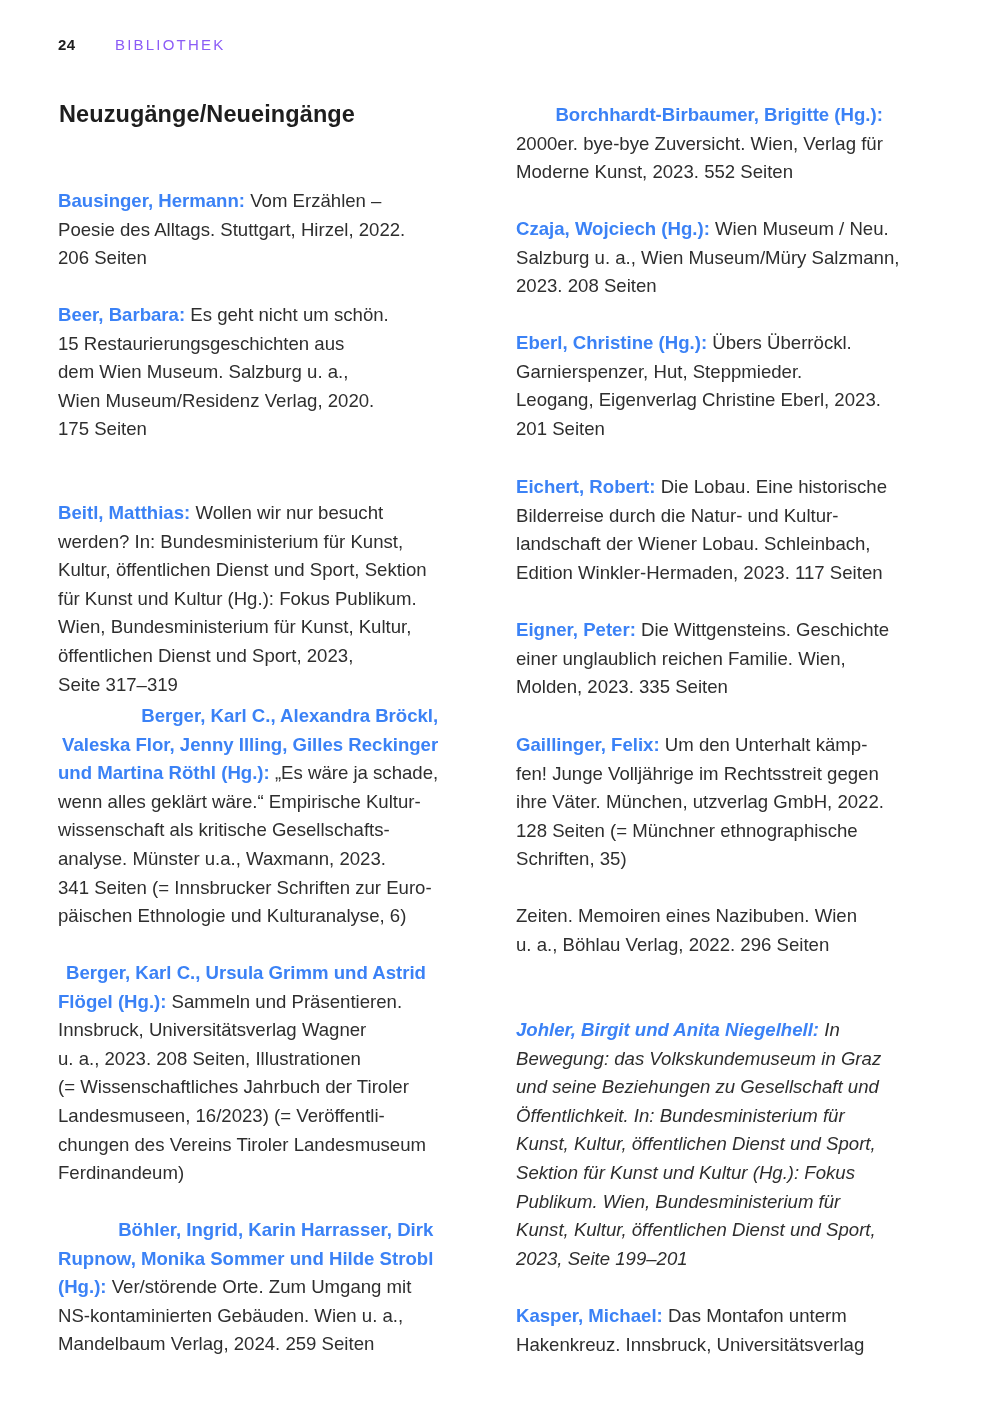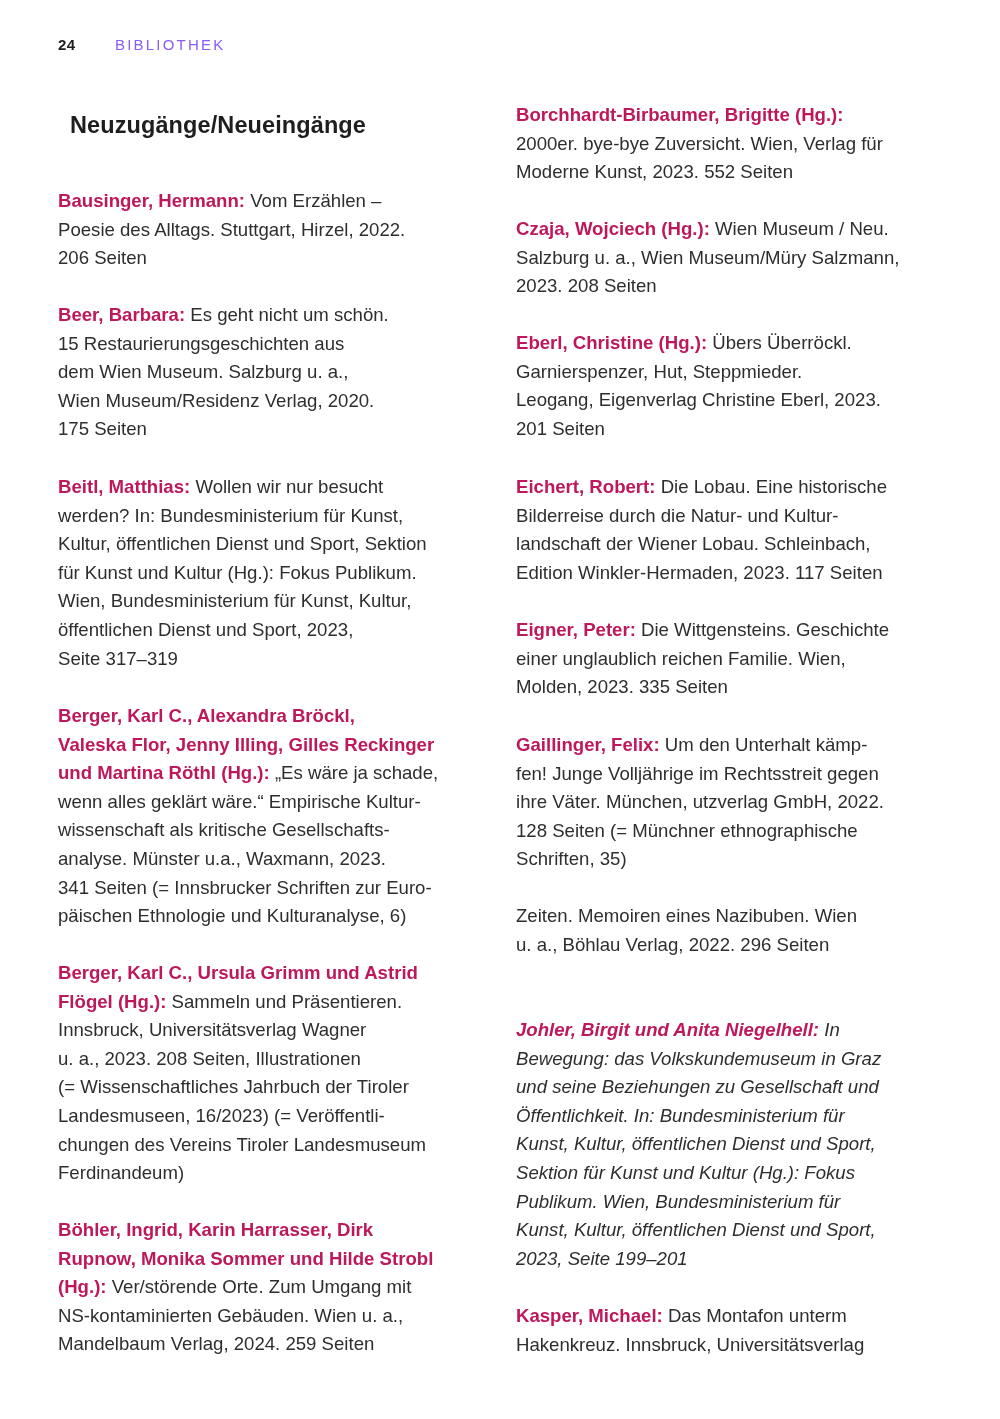--- a/index.html
+++ b/index.html
@@ -31,38 +31,39 @@
       letter-spacing: 0.5px;
     }
     .section-label {
       letter-spacing: 2.2px;
       color: #8b5cf6;
     }
     .page-title {
       position: absolute;
       left: 58px;
       top: 98px;
-      margin: 12px;
+      margin: 1px;
       font-size: 23.5px;
       font-weight: bold;
       color: #1e1e1e;
       line-height: 30px;
       letter-spacing: 0.1px;
     }
     .entry {
       position: absolute;
       margin: 0;
       font-size: 18.6px;
       line-height: 28.6px;
       color: #2e2e2e;
       white-space: nowrap;
     }
     .entry .author {
       font-weight: bold;
-      color: #be185d;
+      color: #3b82f6;
+      text-align: right;
     }
     .entry .line { display: block; }
   </style>
 </head>
 <body>
 
 <div class="running-head">
   <span class="page-number">24</span>
   <span class="section-label">BIBLIOTHEK</span>
 </div>
@@ -76,21 +77,21 @@
 </p>
 
 <p class="entry" style="left:58px; top:301px;">
   <span class="line"><span class="author">Beer, Barbara:</span><span> Es geht nicht um schön.</span></span>
   <span class="line">15 Restaurierungsgeschichten aus</span>
   <span class="line">dem Wien Museum. Salzburg u. a.,</span>
   <span class="line">Wien Museum/Residenz Verlag, 2020.</span>
   <span class="line">175 Seiten</span>
 </p>
 
-<p class="entry" style="left:58px; top:473px;">
+<p class="entry" style="left:58px; top:499px;">
   <span class="line"><span class="author">Beitl, Matthias:</span><span> Wollen wir nur besucht</span></span>
   <span class="line">werden? In: Bundesministerium für Kunst,</span>
   <span class="line">Kultur, öffentlichen Dienst und Sport, Sektion</span>
   <span class="line">für Kunst und Kultur (Hg.): Fokus Publikum.</span>
   <span class="line">Wien, Bundesministerium für Kunst, Kultur,</span>
   <span class="line">öffentlichen Dienst und Sport, 2023,</span>
   <span class="line">Seite 317–319</span>
 </p>
 
 <p class="entry" style="left:58px; top:702px;">

